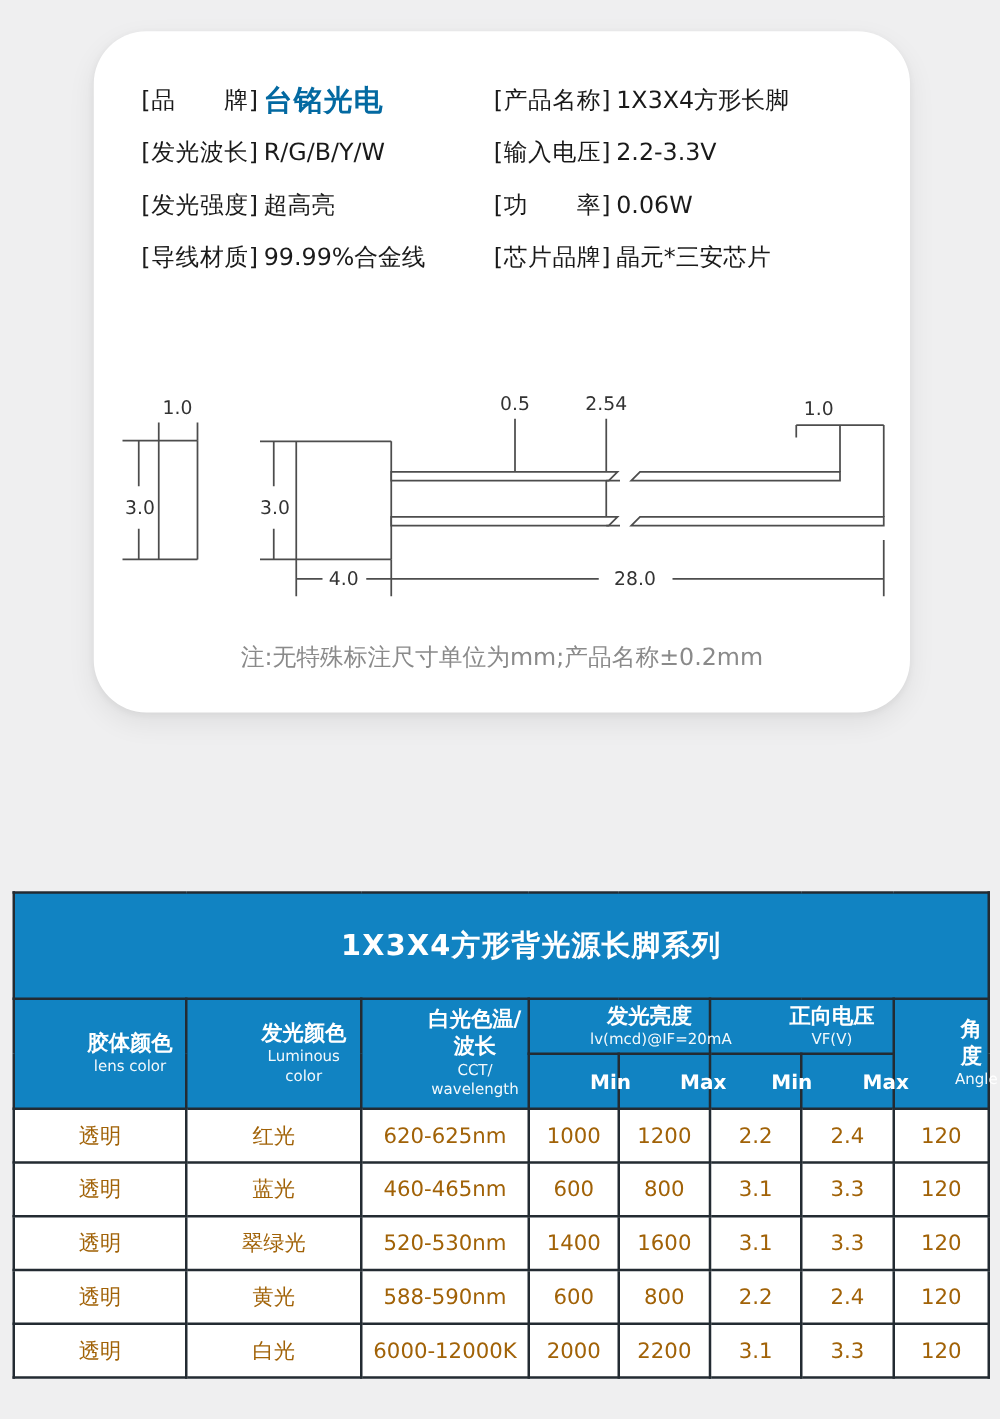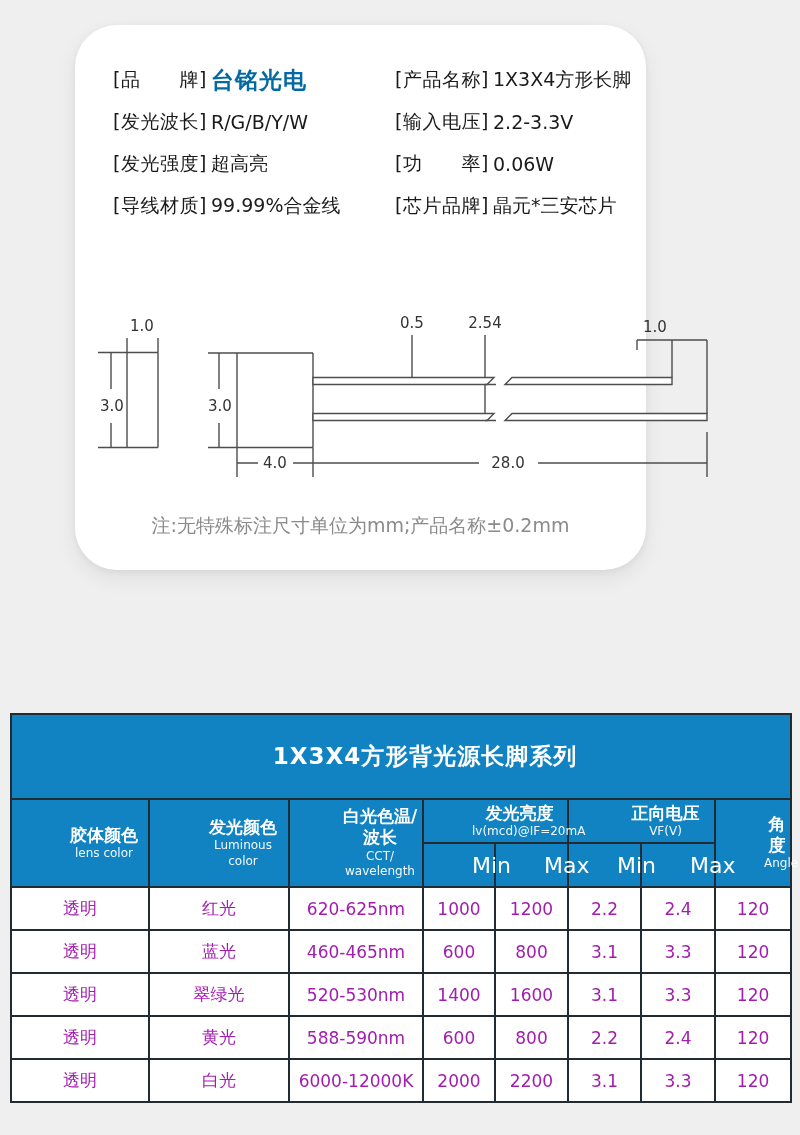--- a/index.html
+++ b/index.html
@@ -8,21 +8,21 @@
     background: #efeff0;
     font-family: "DejaVu Sans", "Liberation Sans", sans-serif;
     position: relative;
     overflow: hidden;
   }
 
   
   .card {
     position: absolute;
     left: 75px; top: 25px;
-    width: 571px; height: 545px;
+    width: 653px; height: 545px;
     background: #ffffff;
     border-radius: 42px;
     box-shadow: 0 8px 22px rgba(0,0,0,0.07), 0 2px 6px rgba(0,0,0,0.05);
   }
   .spec-grid {
     position: absolute;
     left: 38px; top: 34px; right: 20px;
     display: grid;
     grid-template-columns: 282px 1fr;
     grid-auto-rows: 42px;
@@ -84,22 +84,22 @@
     background: #1183c2;
     color: #ffffff;
     padding-left: 48px;
   }
   .tbl-title-cell { height: 85px; }
   .tbl-title { font-size: 23px; font-weight: bold; letter-spacing: 1px; }
   .hdr-row1 th { height: 44px; }
   .hdr-row2 th { height: 44px; }
   .hdr-zh { font-size: 17px; font-weight: bold; line-height: 1.25; }
   .hdr-en { font-size: 12px; font-weight: normal; color: rgba(255,255,255,0.95); line-height: 1.3; }
-  .minmax { font-size: 22px; font-weight: normal; }
-  .spec-table td { height: 43px; font-size: 17px; color: #a21caf; }
+  .minmax { font-size: 16px; font-weight: bold; }
+  .spec-table td { height: 43px; font-size: 17px; color: #a16207; }
 </style>
 </head>
 <body>
 
 <div class="card">
 
   <div class="spec-grid">
     <div class="spec-item">
       <span class="spec-label">[品　　牌]</span>
       <span class="spec-value brand">台铭光电</span>

